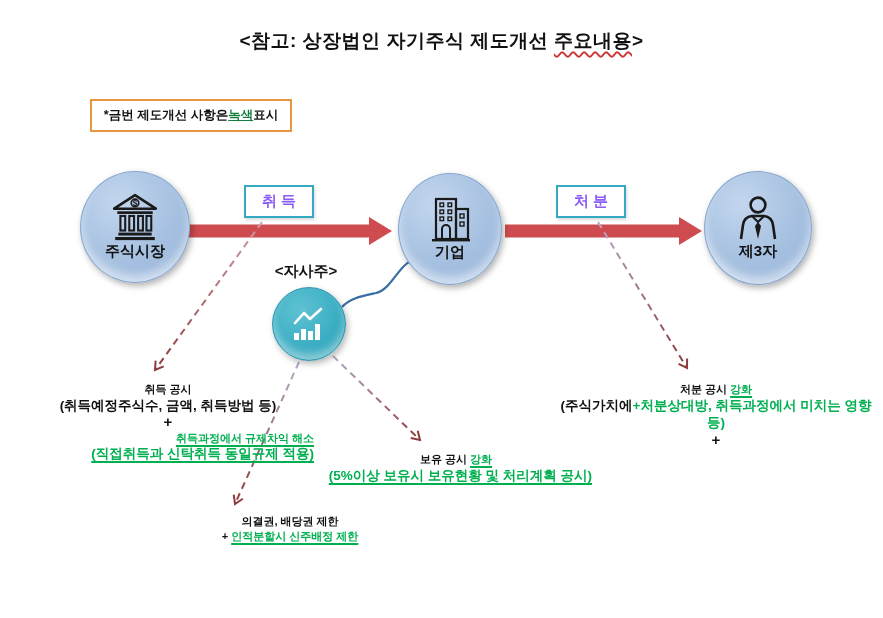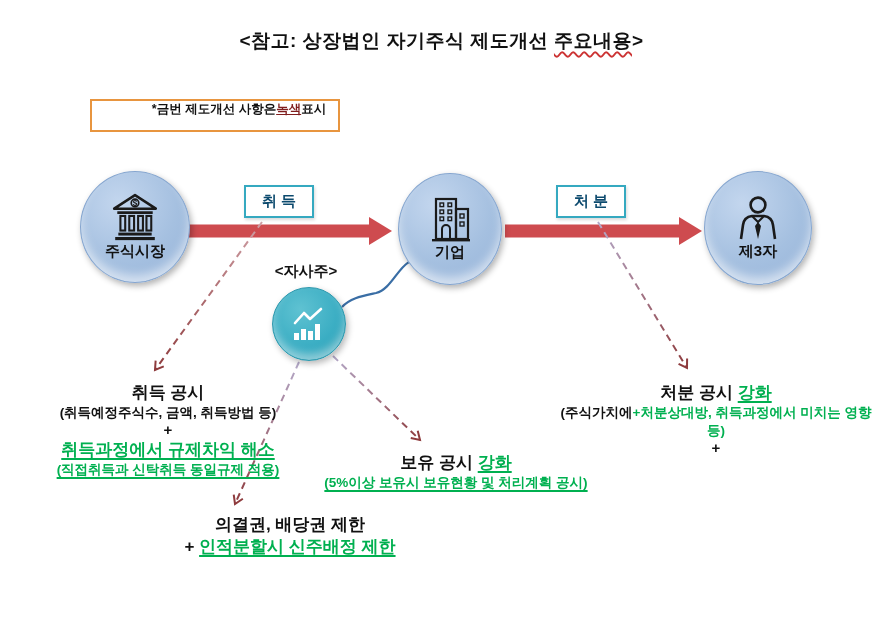--- a/index.html
+++ b/index.html
@@ -6,42 +6,42 @@
   #canvas{
     position:relative;width:883px;height:618px;background:#fff;overflow:hidden;
     font-family:"Liberation Sans","DejaVu Sans",sans-serif;color:#111;
   }
   .abs{position:absolute;}
   
   .title{top:28px;left:0;width:100%;text-align:center;font-size:19px;font-weight:bold;letter-spacing:0.5px;}
   .title .squiggle{text-decoration:underline wavy #cc3333;text-decoration-thickness:1.5px;text-underline-offset:4px;}
   
   .note{left:90px;top:99px;width:198px;height:29px;border:2.5px solid #E8953F;
-        display:flex;justify-content:center;font-size:12.5px;font-weight:bold;background:#fff;padding-left:48px;}
-  .green{color:#7f1d1d;text-decoration:underline;}
+        display:flex;align-items:center;justify-content:center;font-size:12.5px;font-weight:bold;background:#fff;}
+  .green{color:#15803d;text-decoration:underline;}
   
   .node{border-radius:50%;display:flex;flex-direction:column;align-items:center;justify-content:center;
         background:radial-gradient(circle at 35% 28%,#c3d6ee 0%,#a5c0e0 55%,#96b3d9 100%);
         border:1px solid #86a6cf;
         box-shadow:2px 3px 6px rgba(0,0,0,0.3), inset 0 -7px 10px rgba(255,255,255,0.55);}
   .node .nlabel{font-size:15px;font-weight:bold;color:#111;margin-top:1px;}
   .teal-node{border-radius:50%;display:flex;align-items:center;justify-content:center;
         background:radial-gradient(circle at 38% 30%,#5fc2d2 0%,#38ACC2 60%,#2d98ad 100%);
         border:1px solid #2d98ad;
         box-shadow:2px 3px 6px rgba(0,0,0,0.28), inset 0 -6px 8px rgba(255,255,255,0.45);}
   
   .flowbox{width:66px;height:29px;background:#fff;border:2px solid #35A9C0;
            display:flex;align-items:center;justify-content:center;
-           font-size:15px;font-weight:bold;color:#0c4a6e;box-shadow:1px 2px 3px rgba(0,0,0,0.15);}
+           font-size:15px;font-weight:bold;color:#8b5cf6;box-shadow:1px 2px 3px rgba(0,0,0,0.15);}
   
   .tblock{text-align:center;line-height:1.32;}
-  .h17{font-size:17px;font-weight:bold;color:#111;}
+  .h17{font-size:11px;font-weight:bold;color:#111;}
   .s13{font-size:13.5px;font-weight:bold;color:#111;}
   .plusline{font-size:15px;font-weight:bold;color:#111;line-height:1.1;}
-  .gu{color:#00B050;text-decoration:underline;text-decoration-thickness:1.5px;text-underline-offset:2.5px;}
+  .gu{color:#00B050;text-decoration:underline;text-decoration-thickness:1.5px;text-underline-offset:2.5px;text-align:right;}
   .gplain{color:#00B050;}
   svg{display:block;}
 </style>
 </head>
 <body>
 
 <div id="canvas">
 
   <svg class="abs" style="left:0;top:0;" width="883" height="618" viewBox="0 0 883 618">
     <defs>

